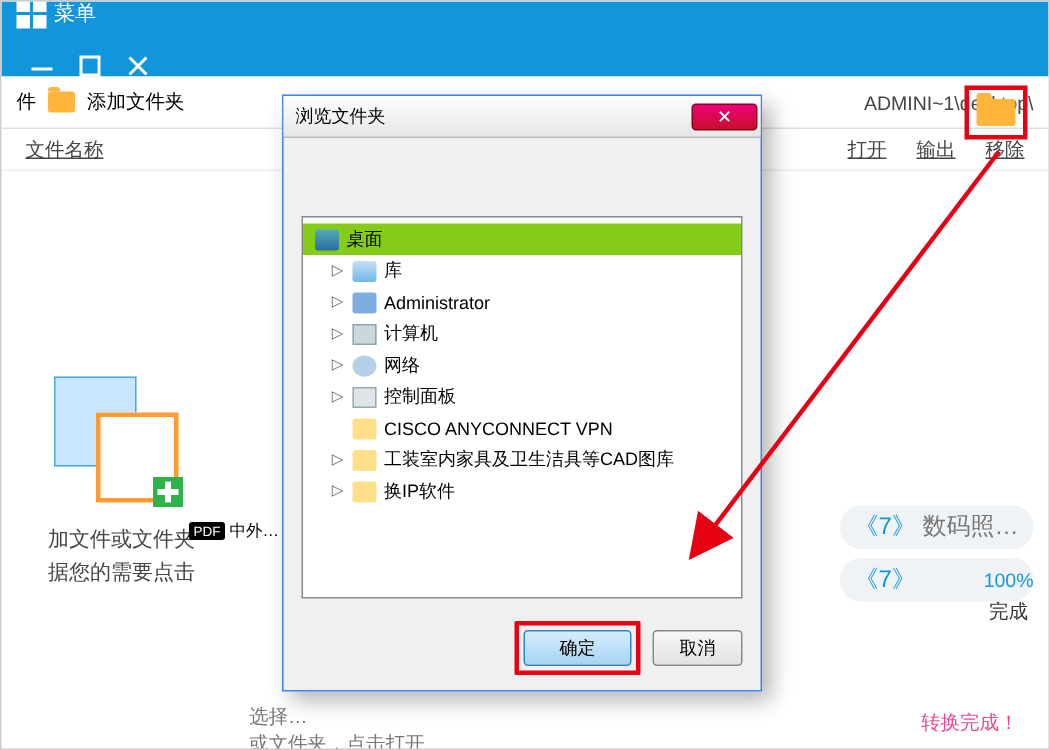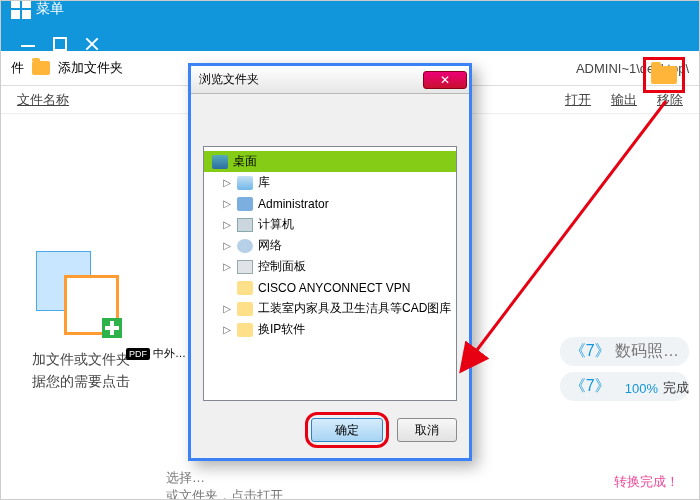--- a/index.html
+++ b/index.html
@@ -42,46 +42,46 @@
   .plus::before, .plus::after { content: ""; position: absolute; background: #fff; }
   .plus::before { left: 8px; top: 3px; width: 4px; height: 14px; }
   .plus::after { top: 8px; left: 3px; width: 14px; height: 4px; }
   .bg-panel .txt { line-height: 1.6; }
   .pdf-label { position: absolute; left: 125px; top: 345px; font-size: 11px; }
   .pdf-badge { display:inline-block; background:#000000; color:#fff; padding:1px 3px; font-size:9px; border-radius:2px; }
   .bottom-hint { position:absolute; left: 165px; top: 468px; color:#777; font-size:13px; }
   .right-chips { position: absolute; right: 10px; top: 330px; color:#777; font-size:16px; }
   .chip { background:#f0f3f6; border-radius: 14px; padding:4px 10px; margin:6px 0; display:block; text-align:left; }
   .chip .b { color:#1296db; }
-  .progress { position:absolute; right:10px; top:378px; font-size:13px; color:#333; display:flex; align-items:center; gap:5px;}
+  .progress { position:absolute; right:10px; top:378px; font-size:13px; color:#333; display:flex; align-items:center; gap:5px;flex-direction:column;}
   .pct { color:#1296db; }
   .done { position:absolute; right:20px; top:472px; color:#ec4899; font-size:13px; }
 
   
-  .dialog { position:absolute; left:187px; top:62px; width:284px; height:398px; background:#f0f0f0; border:3px solid #3b82f6; box-shadow: 6px 6px 14px rgba(0,0,0,.3); }
+  .dialog { position:absolute; left:187px; top:62px; width:320px; height:398px; background:#f0f0f0; border:1px solid #3b82f6; box-shadow: 6px 6px 14px rgba(0,0,0,.3); }
   .dlg-title { height:28px; background: linear-gradient(#fff,#e6e6e6); border-bottom:1px solid #b8b8b8; display:flex; align-items:center; padding:0 2px 0 8px; font-size:12px; }
   .dlg-close { margin-left:auto; width:44px; height:18px; background:linear-gradient(#e07,#c8102e); border:1px solid #8a0018; border-radius:3px; display:flex; align-items:center; justify-content:center; color:#fff; font-size:12px; cursor:pointer;}
   .tree-box { position:absolute; left:12px; top:80px; right:12px; height:255px; background:#fff; border:1px solid #828790; overflow:auto; padding:4px 0; font-size:12px; }
   .node { display:flex; align-items:center; gap:5px; height:21px; padding-left: 18px; white-space:nowrap; cursor:pointer; }
   .node.root { padding-left:8px; }
   .node.sel { background:#84cc16; }
   .exp { width:10px; height:10px; color:#666; font-size:10px; line-height:10px; text-align:center; }
   .ic { width:16px; height:14px; display:inline-block; }
   .ic-desktop { background: linear-gradient(#5ab,#2a6ea0); border-radius:2px; }
   .ic-lib { background: linear-gradient(#c6e0f5,#6fb7e8); border-radius:2px; }
   .ic-user { background:#7daee0; border-radius:2px; }
   .ic-pc { background:#ccd6de; border:1px solid #8aa; }
   .ic-net { background:#b6d0e8; border-radius:50%; }
   .ic-cpl { background:#e0e4e8; border:1px solid #9aa; }
   .ic-bin { background:#cfd8dc; }
   .ic-folder { background:#ffe08a; border-radius:2px; }
   .dlg-buttons { position:absolute; left:12px; right:12px; bottom:10px; display:flex; gap:8px; align-items:center; }
   .btn { height:24px; padding:0 10px; background:linear-gradient(#f7f7f7,#e2e2e2); border:1px solid #8a8a8a; border-radius:3px; font-size:12px; cursor:pointer; }
   .btn.primary { background:linear-gradient(#d6ecfb,#a7d4f4); border-color:#2f83c5; }
-  .ok-hl { border:3px solid #e60012; padding:3px; border-radius:12px; }
+  .ok-hl { border:3px solid #e60012; padding:3px; border-radius:1px; }
 
   
   .arrow { position:absolute; left:0; top:0; width:700px; height:500px; pointer-events:none; }
 </style>
 </head>
 <body>
 <div id="app">
 
 <div class="titlebar">
   <div class="tb-item">

